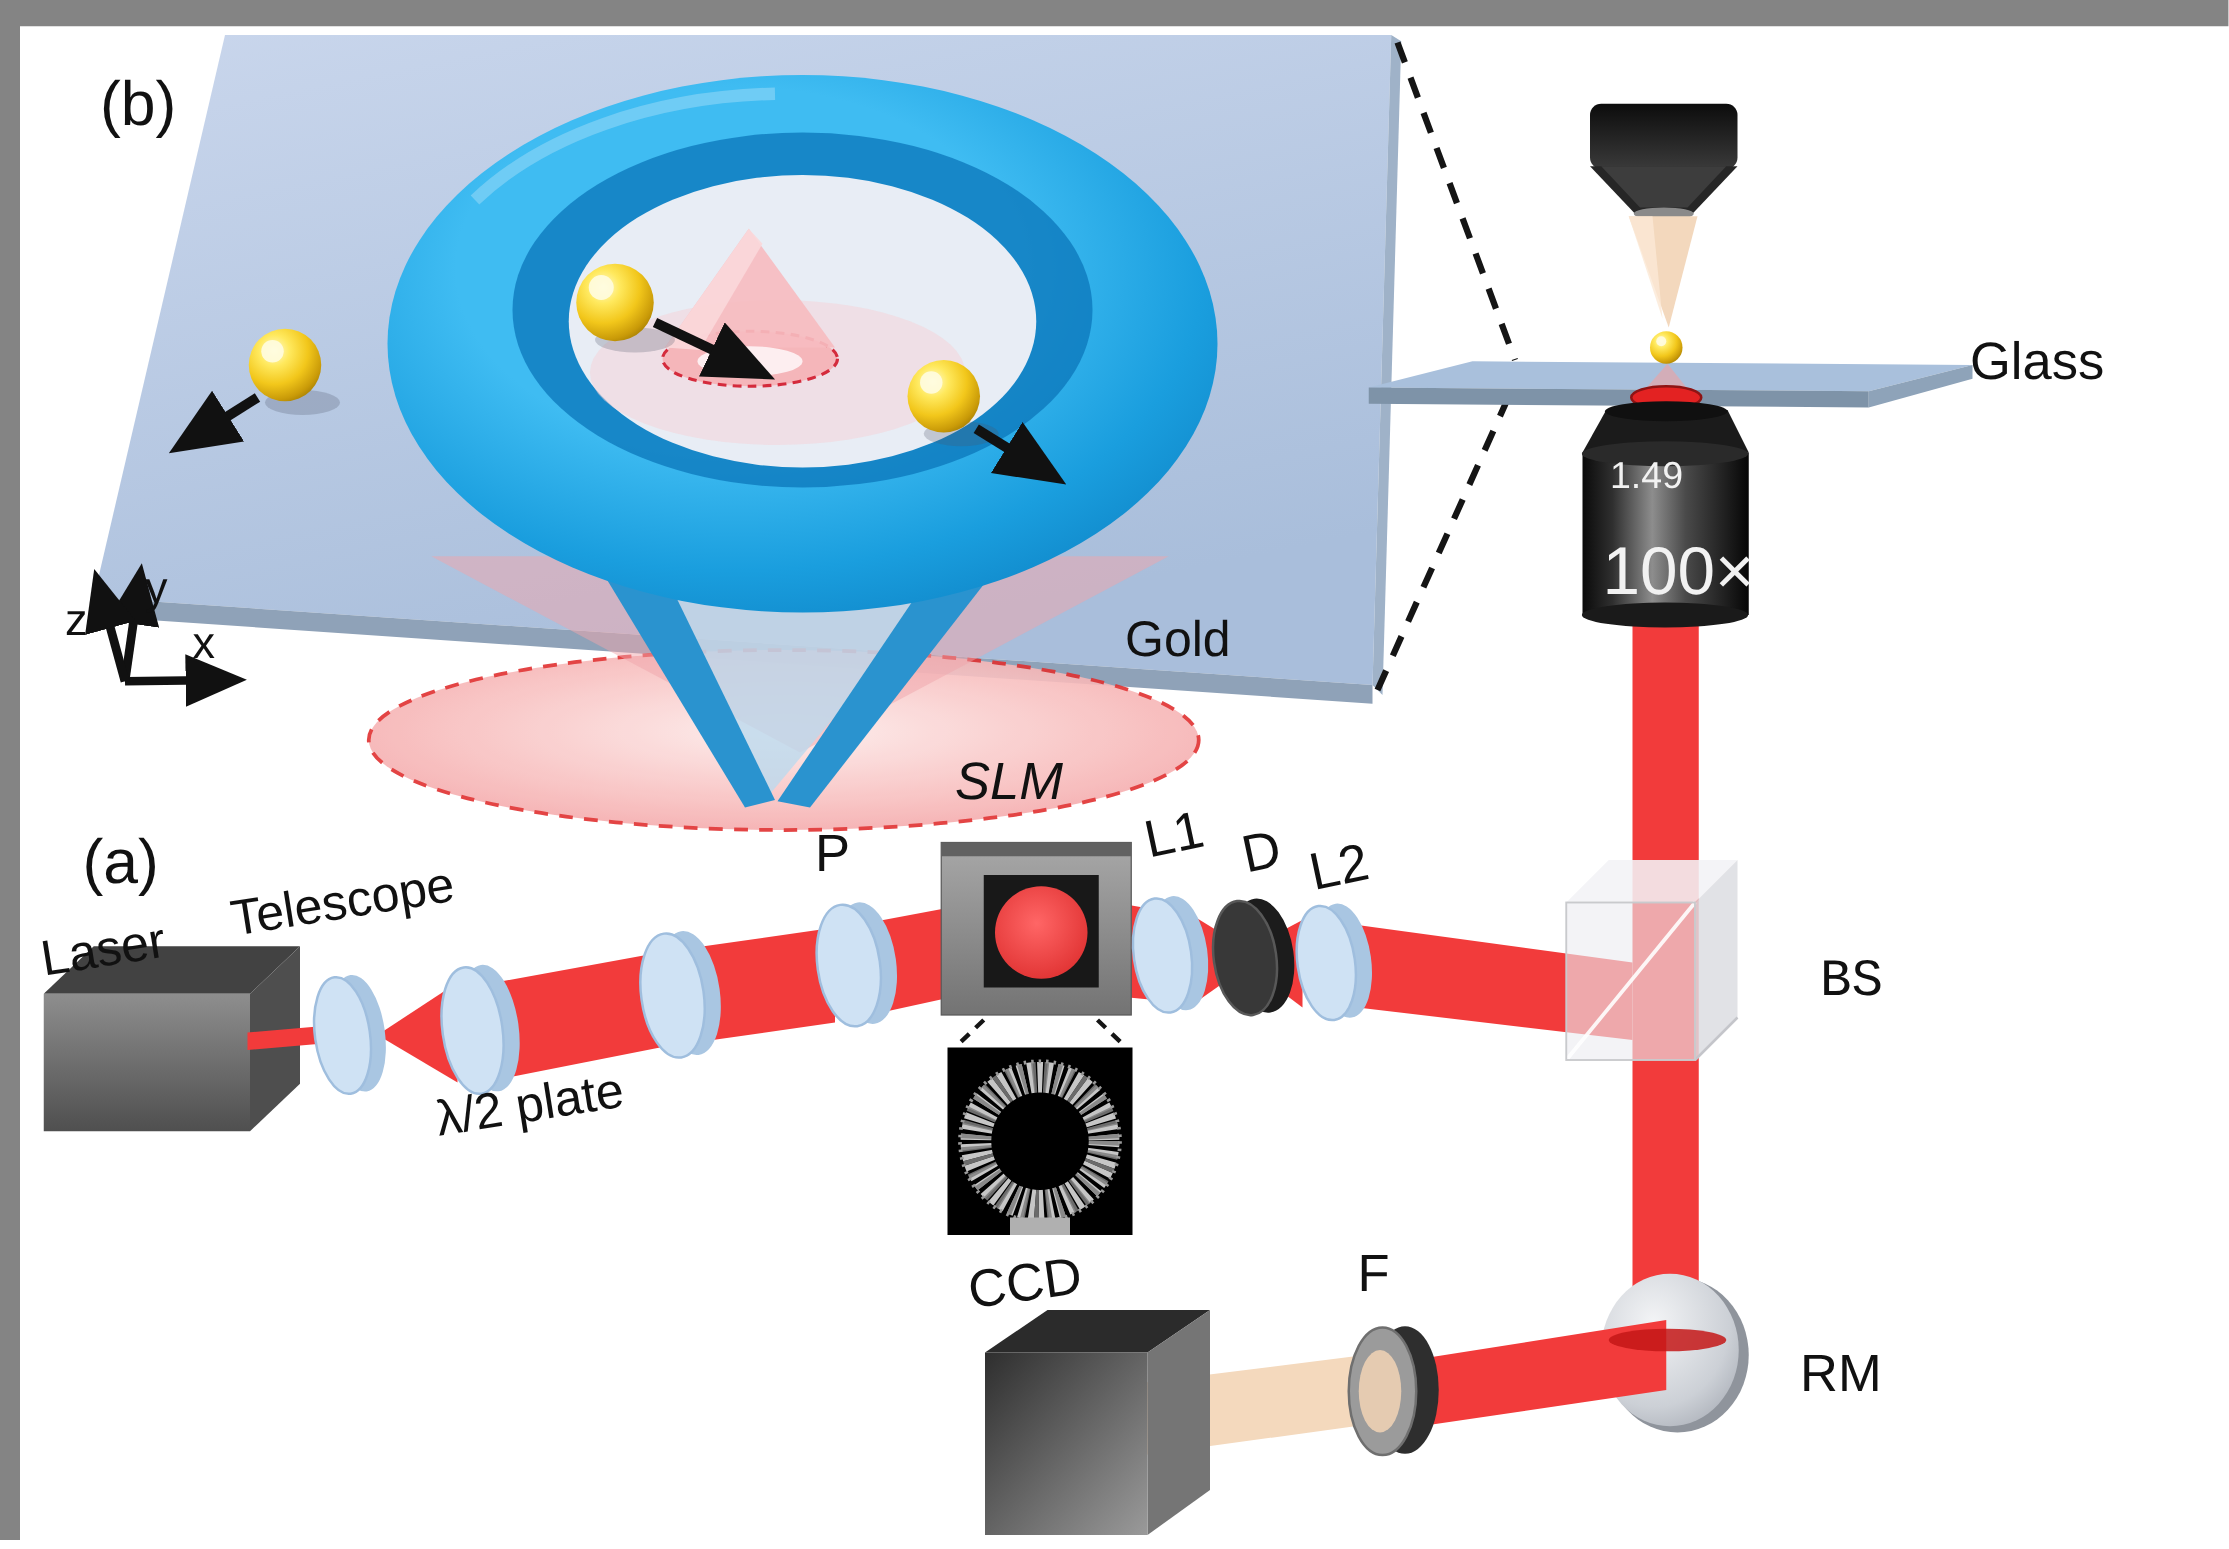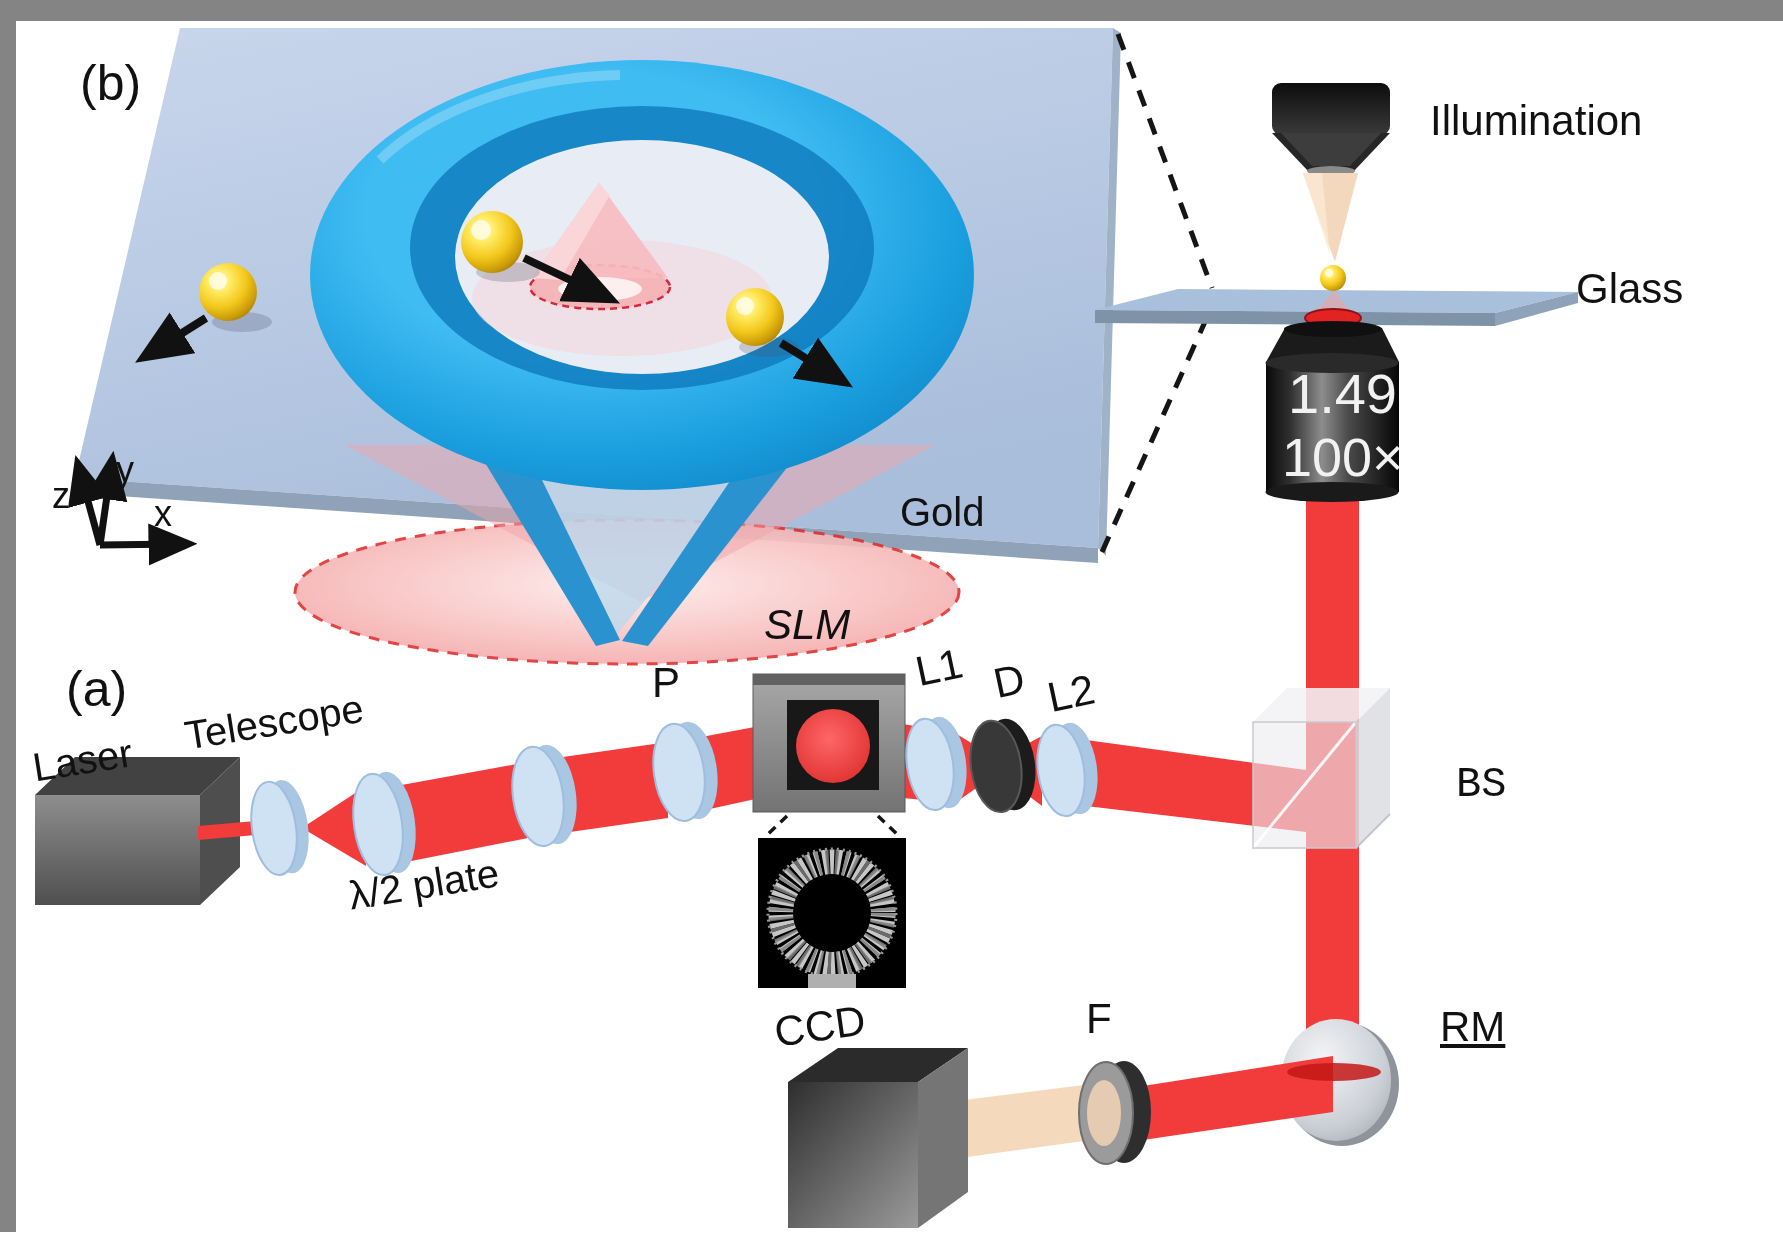--- a/index.html
+++ b/index.html
@@ -289,20 +289,19 @@
 <div class="lbl mid rot" style="left:182px;top:716px;transform:rotate(-9deg);">Telescope</div>
 <div class="lbl mid rot" style="left:346px;top:876px;transform:rotate(-9deg);">λ/2 plate</div>
 <div class="lbl big" style="left:652px;top:662px;">P</div>
 <div class="lbl big" style="left:764px;top:604px;font-style:italic;">SLM</div>
 <div class="lbl big rot" style="left:912px;top:652px;transform:rotate(-12deg);">L1</div>
 <div class="lbl big rot" style="left:990px;top:664px;transform:rotate(-12deg);">D</div>
 <div class="lbl big rot" style="left:1044px;top:678px;transform:rotate(-12deg);">L2</div>
 <div class="lbl big" style="left:1456px;top:764px;font-family:Liberation Mono, monospace;">BS</div>
 <div class="lbl big rot" style="left:772px;top:1012px;transform:rotate(-8deg);">CCD</div>
 <div class="lbl big" style="left:1086px;top:998px;">F</div>
-<div class="lbl big" style="left:1440px;top:1006px;text-decoration:underline;">RM</div>
-
-<div class="lbl big" style="left:1430px;top:100px;">Illumination</div>
+<div class="lbl big" style="left:1440px;top:1078px;">RM</div>
+
 <div class="lbl big" style="left:1576px;top:268px;">Glass</div>
-<div class="lbl white" style="left:1288px;top:366px;font-size:56px;">1.49</div>
+<div class="lbl white" style="left:1288px;top:366px;font-size:30px;">1.49</div>
 <div class="lbl white" style="left:1282px;top:430px;font-size:54px;">100×</div>
 
 </div>
 
 </body></html>

